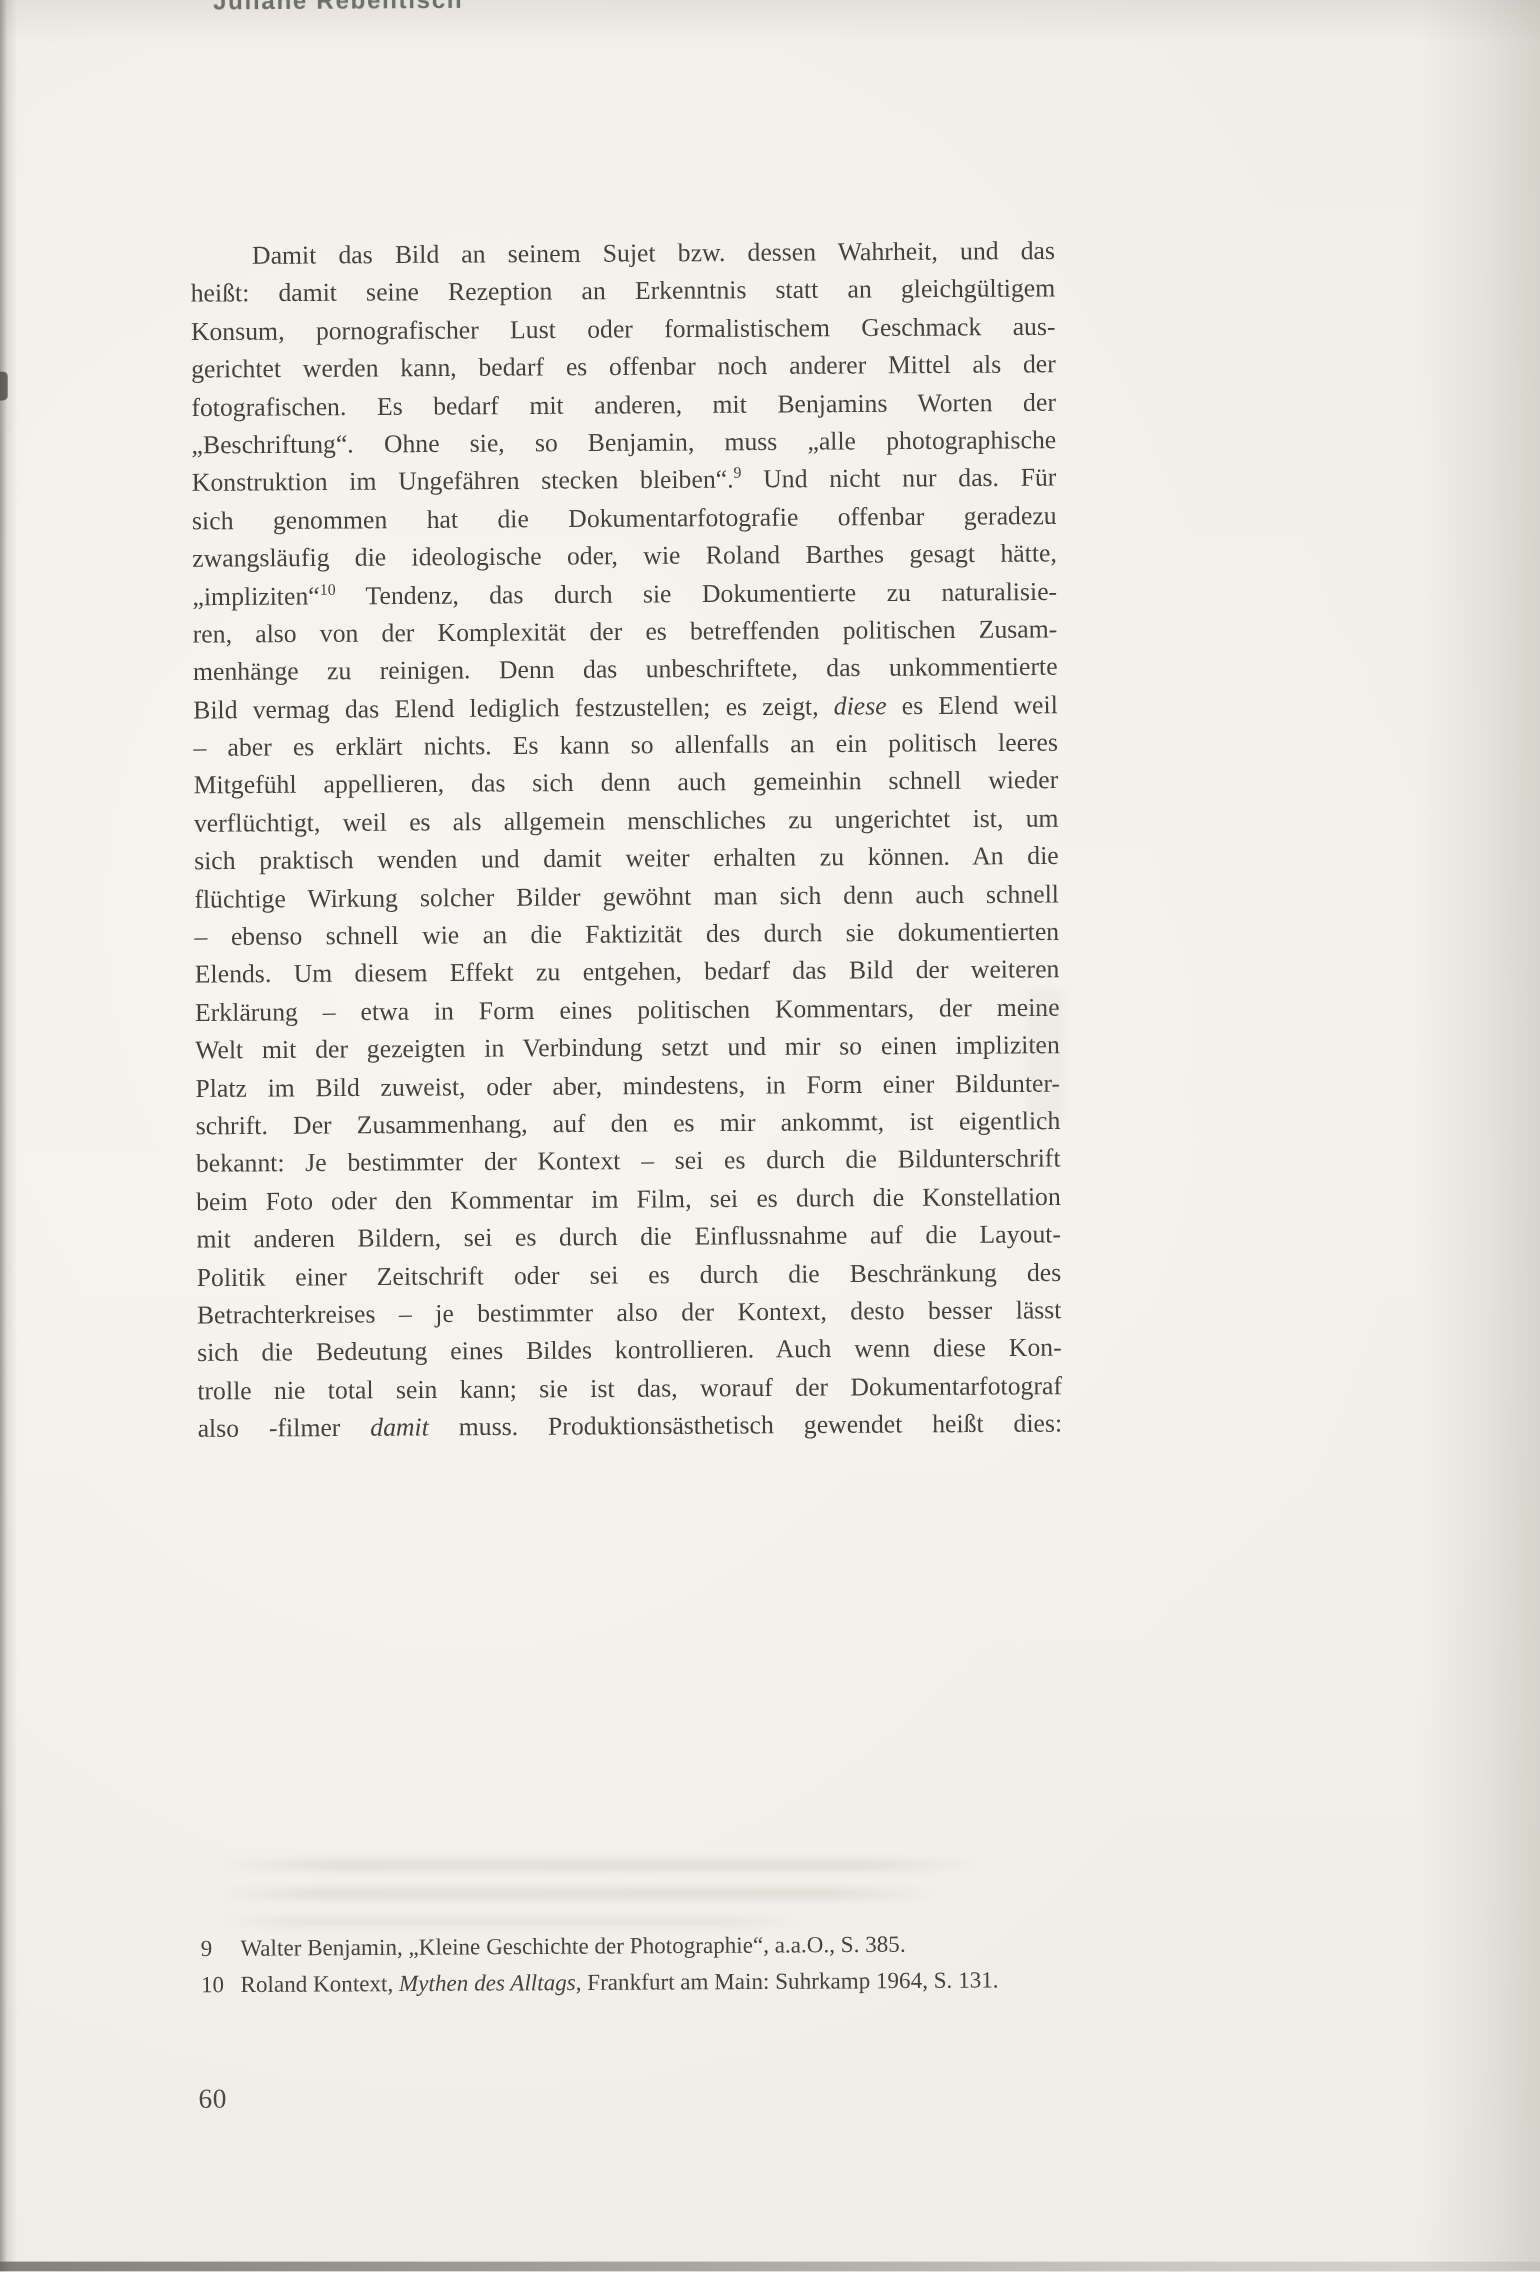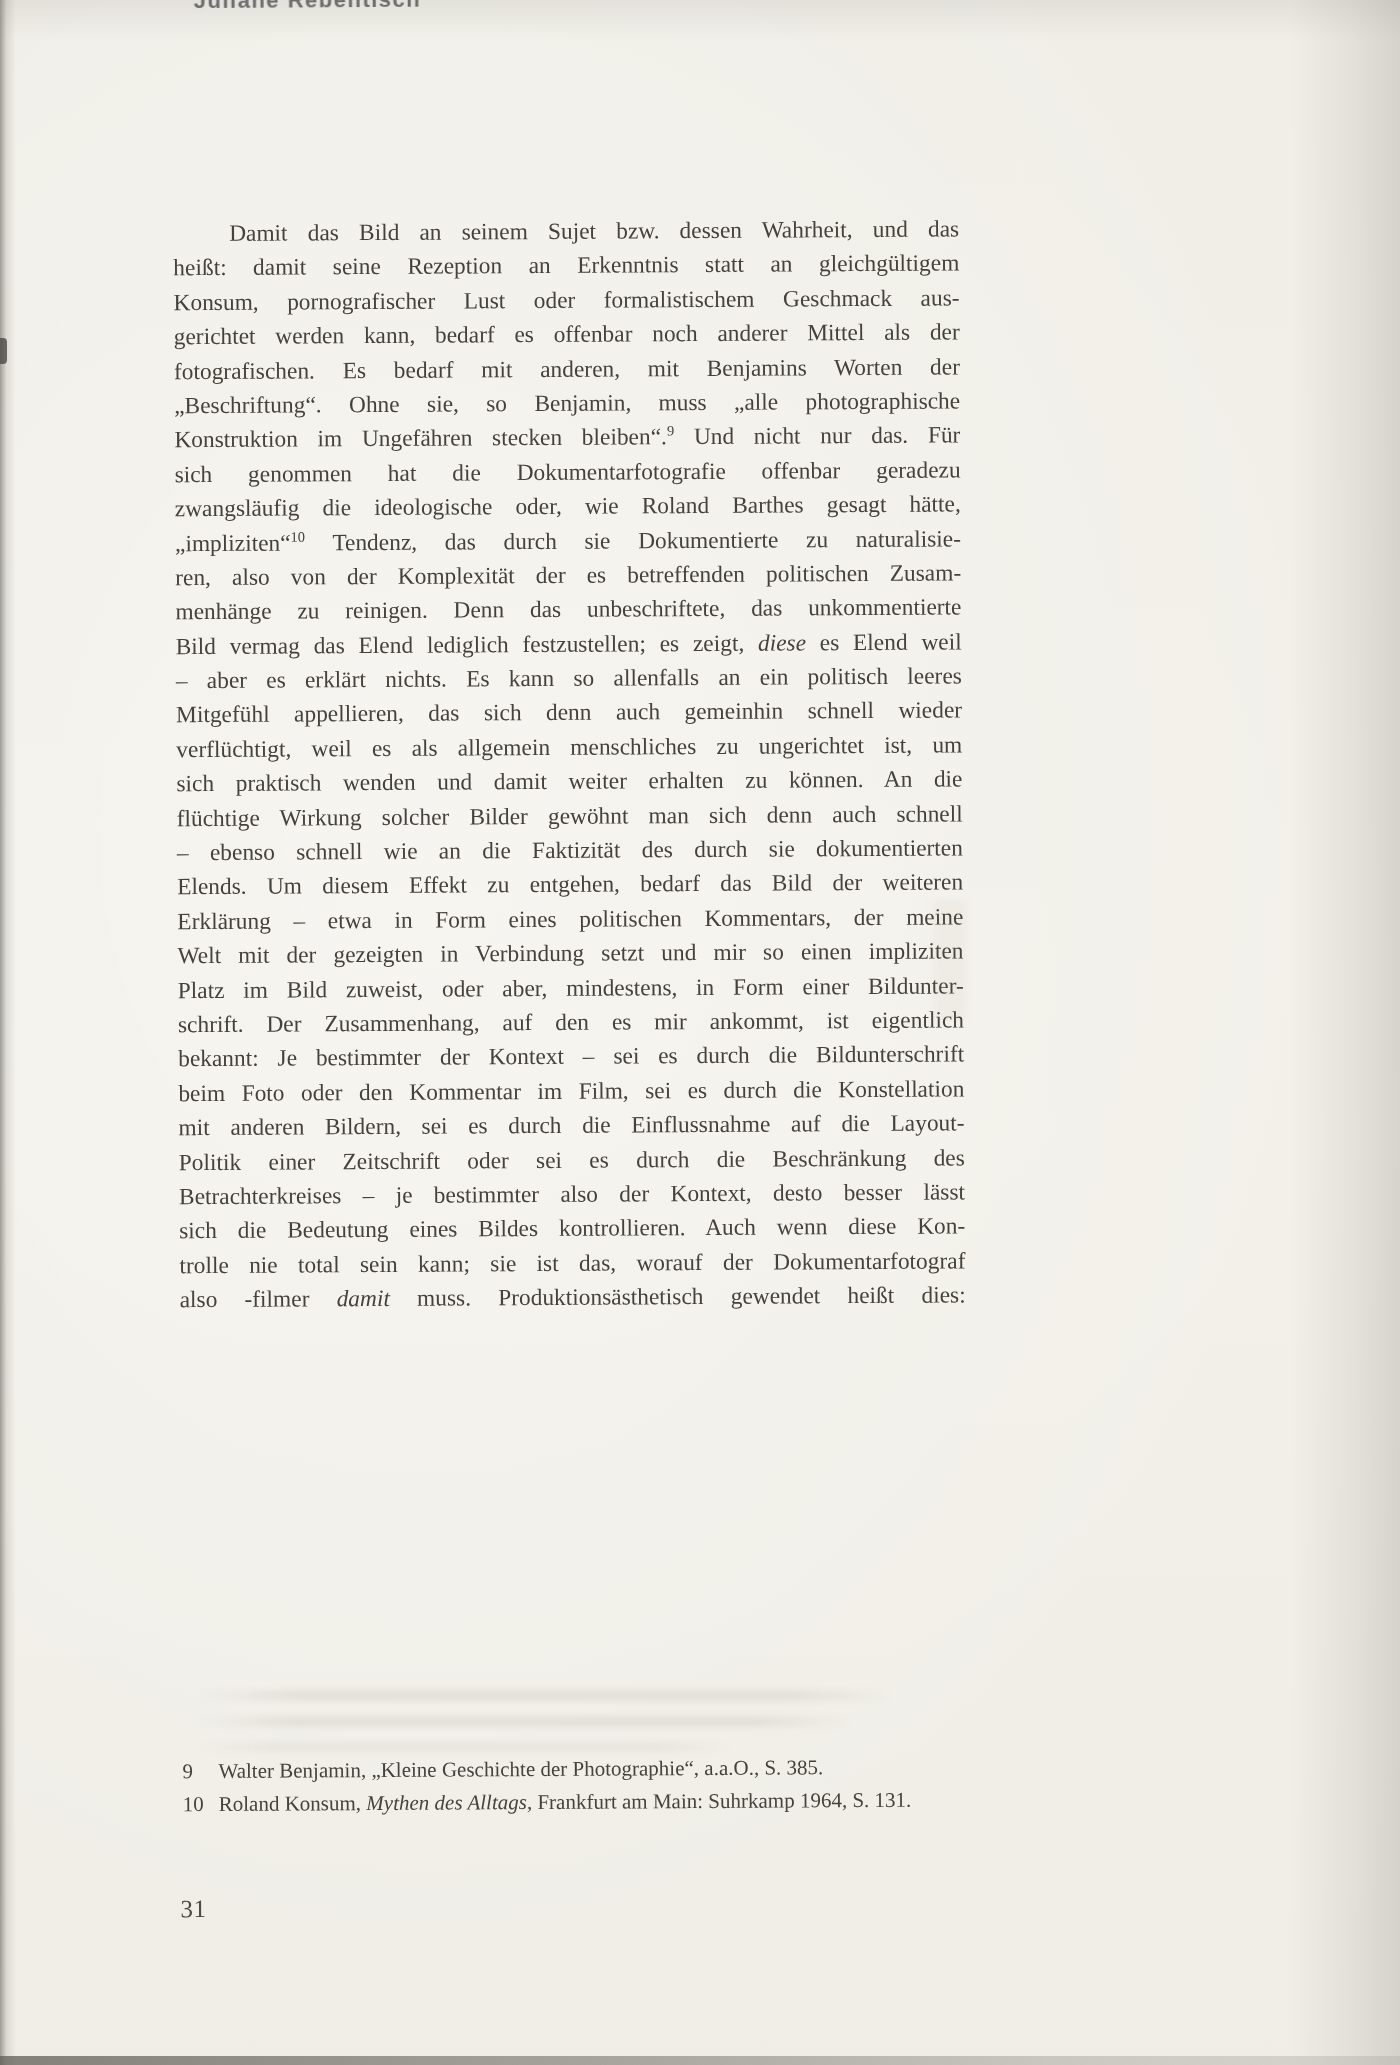--- a/index.html
+++ b/index.html
@@ -150,25 +150,25 @@
         <div class="line"><span>also -filmer </span><span class="it">damit</span><span> muss. Produktionsästhetisch gewendet heißt dies:</span></div>
       </div>
 
     <div class="footnotes" id="footnotes">
         <div class="fn">
           <span class="fn-marker">9</span>
           <span class="fn-text"><span>Walter Benjamin, „Kleine Geschichte der Photographie“, a.a.O., S. 385.</span></span>
         </div>
         <div class="fn">
           <span class="fn-marker">10</span>
-          <span class="fn-text"><span>Roland Konsum, </span><span class="it">Mythen des Alltags</span><span>, Frankfurt am Main: Suhrkamp 1964, S. 131.</span></span>
+          <span class="fn-text"><span>Roland Kontext, </span><span class="it">Mythen des Alltags</span><span>, Frankfurt am Main: Suhrkamp 1964, S. 131.</span></span>
         </div>
       </div>
 
-    <div class="page-number">31</div>
+    <div class="page-number">60</div>
   </div>
 
   <div class="bleed b1"></div>
   <div class="bleed b2"></div>
   <div class="bleed b3"></div>
   <div class="bleed b4"></div>
   <div class="edge-bottom"></div>
 </div>
 
 </body></html>

